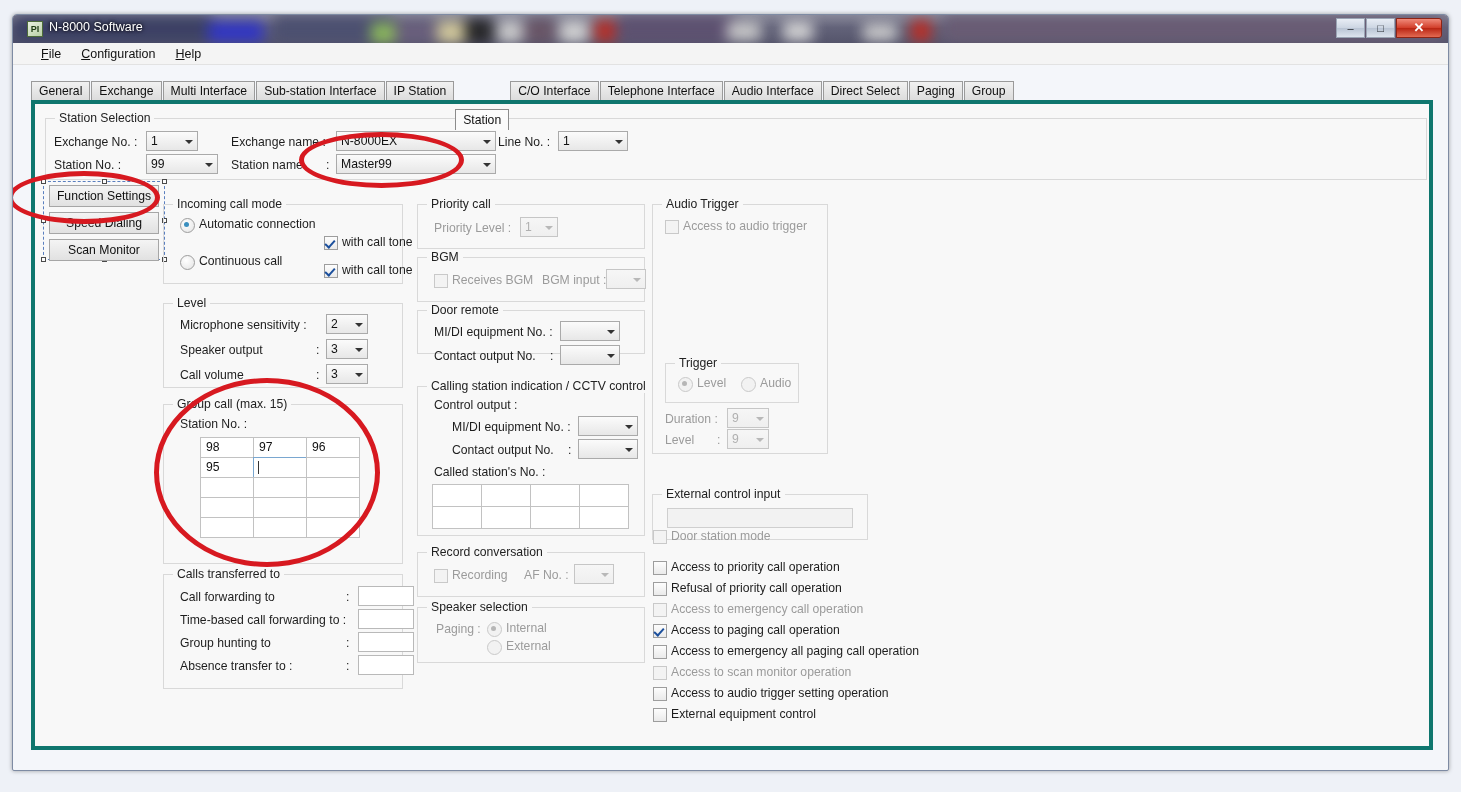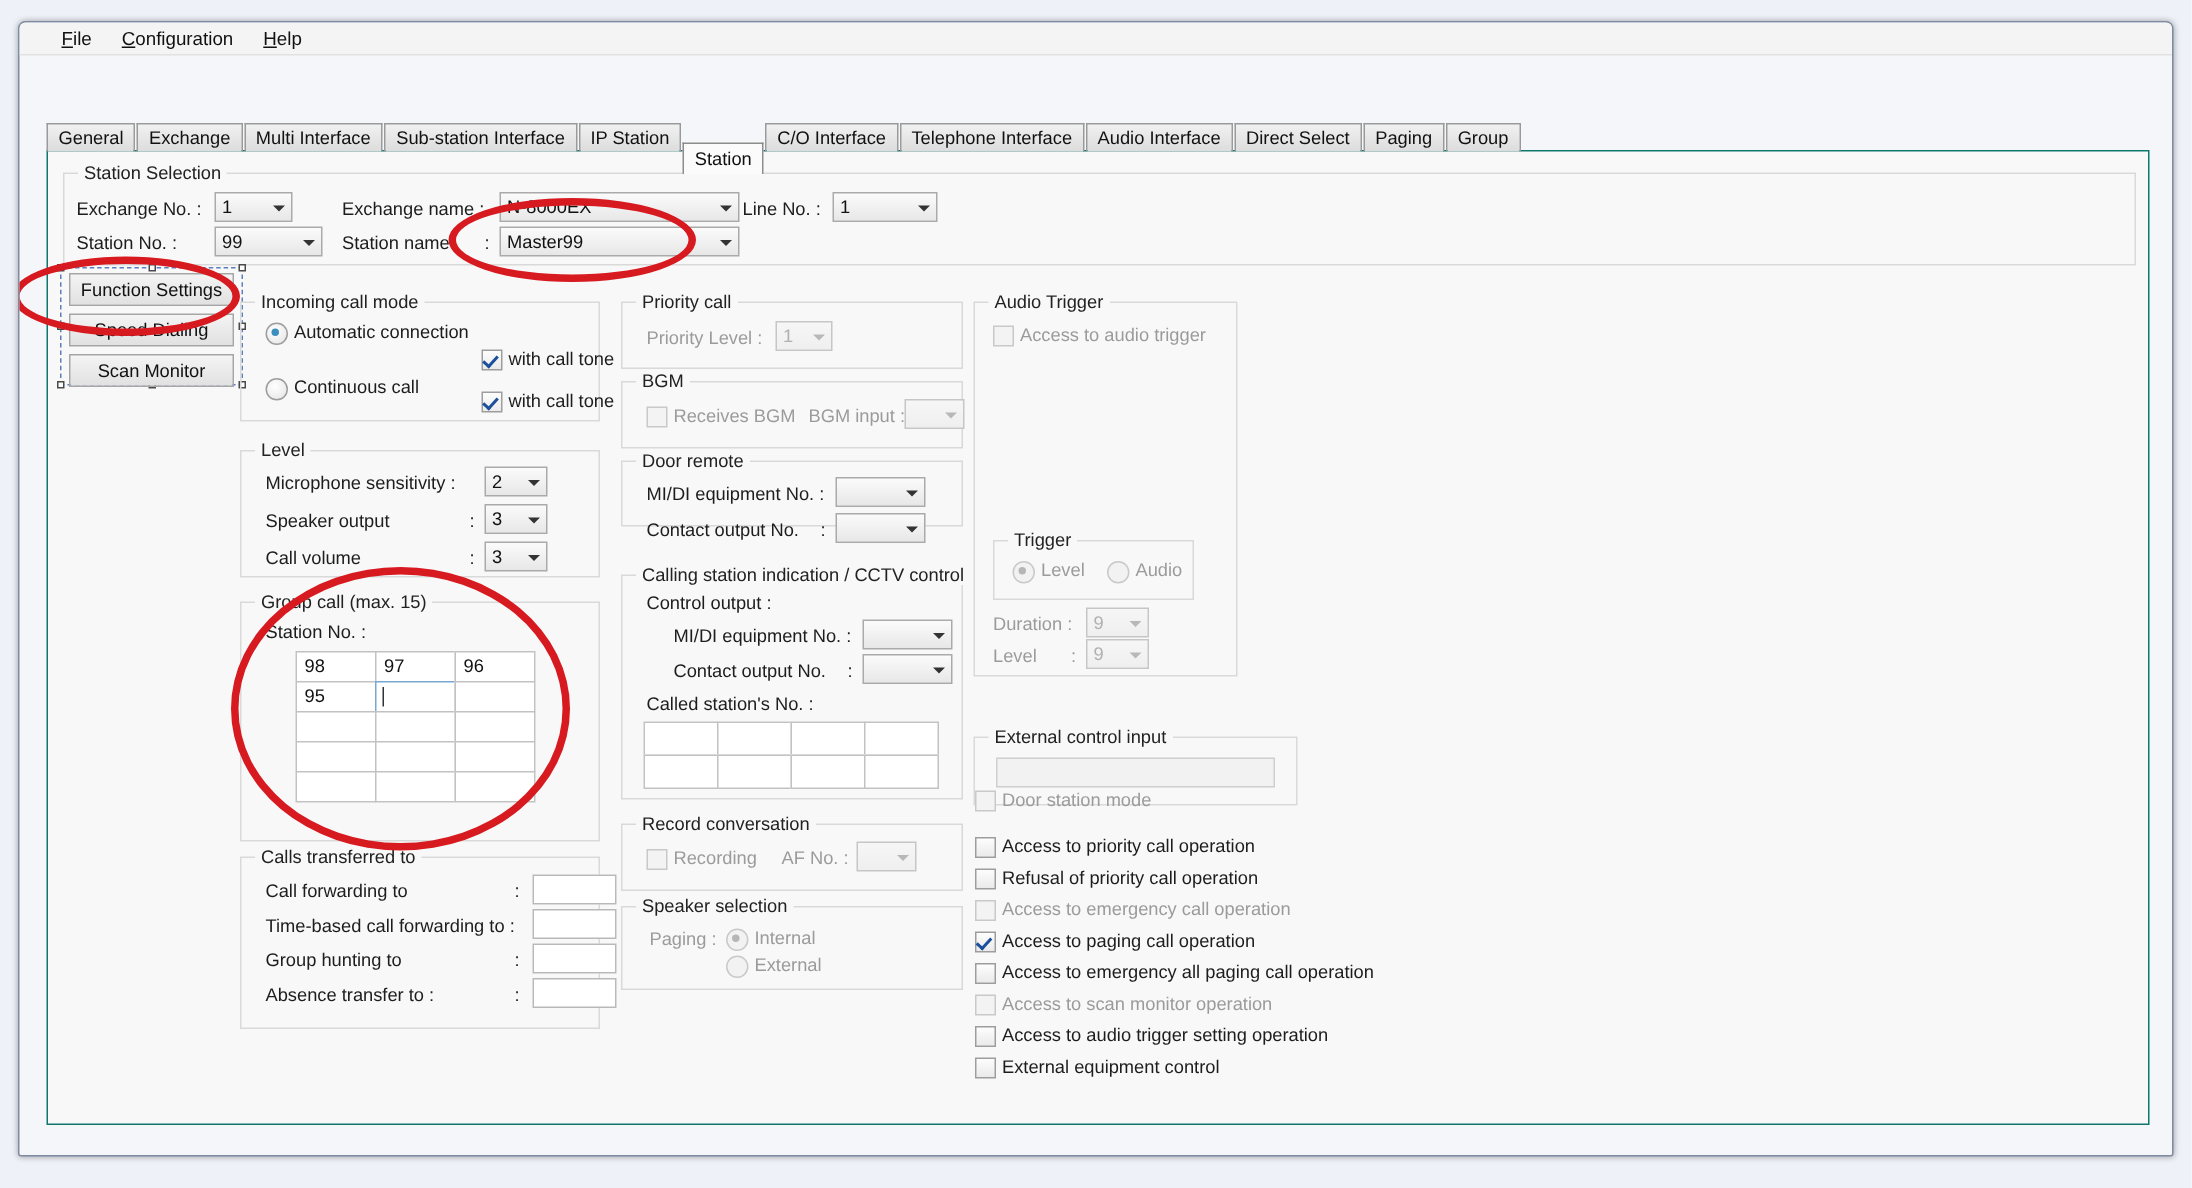--- a/index.html
+++ b/index.html
@@ -78,21 +78,21 @@
     display: flex; align-items: center;
     padding-left: 18px;
     font-size: 12.5px; color: #111;
   }
   #menubar .mi { padding: 2px 10px; cursor: default; }
   #menubar .mi u { text-decoration: underline; }
 
   
   #tabstrip {
     position: absolute; left: 18px; top: 66px;
-    display: flex; align-items: center;
+    display: flex; align-items: flex-start;
     height: 20px; z-index: 5;
     font-size: 12.2px;
   }
   .tab {
     height: 19px;
     padding: 0 7px;
     line-height: 18px;
     background: linear-gradient(180deg,#f1f1f1,#dcdcdc);
     border: 1px solid #9a9a9a;
     border-bottom: none;
@@ -109,21 +109,21 @@
     z-index: 6;
     margin-top: 28px;
   }
 
   
   #client {
     position: absolute;
     left: 18px; top: 85px;
     width: 1402px; height: 650px;
     background: #f8f8f8;
-    border: 1px solid #0f766e;
+    border: 4px solid #0f766e;
   }
 
   
   .gb { position: absolute; border: 1px solid #d9d9d9; }
   .gb > .cap {
     position: absolute; top: -8px; left: 9px;
     background: #f8f8f8; padding: 0 4px;
     font-size: 12.2px; color: #222; white-space: nowrap;
   }
 
@@ -234,20 +234,48 @@
     border-radius: 50%;
     z-index: 40;
     pointer-events: none;
   }
 </style>
 </head>
 <body>
 
 <div id="window">
 
+  <div id="titlebar">
+    <div id="glassblobs">
+        <i style="left: 0px; top: 0px; width: 200px; height: 28px; background: rgb(58, 63, 99);"></i>
+        <i style="left: 195px; top: 6px; width: 56px; height: 22px; background: rgb(47, 52, 200);"></i>
+        <i style="left: 260px; top: 0px; width: 120px; height: 28px; background: rgb(75, 79, 112);"></i>
+        <i style="left: 358px; top: 8px; width: 34px; height: 20px; background: rgb(143, 192, 90);"></i>
+        <i style="left: 382px; top: 6px; width: 40px; height: 22px; background: rgb(106, 95, 125);"></i>
+        <i style="left: 424px; top: 6px; width: 30px; height: 22px; background: rgb(217, 207, 158);"></i>
+        <i style="left: 452px; top: 4px; width: 28px; height: 24px; background: rgb(35, 35, 35);"></i>
+        <i style="left: 484px; top: 5px; width: 26px; height: 23px; background: rgb(207, 207, 207);"></i>
+        <i style="left: 512px; top: 4px; width: 30px; height: 24px; background: rgb(106, 85, 102);"></i>
+        <i style="left: 546px; top: 5px; width: 30px; height: 23px; background: rgb(214, 214, 214);"></i>
+        <i style="left: 582px; top: 5px; width: 20px; height: 22px; background: rgb(192, 42, 32);"></i>
+        <i style="left: 604px; top: 0px; width: 120px; height: 28px; background: rgb(93, 80, 112);"></i>
+        <i style="left: 714px; top: 6px; width: 34px; height: 20px; background: rgb(204, 204, 204);"></i>
+        <i style="left: 770px; top: 6px; width: 30px; height: 20px; background: rgb(216, 216, 216);"></i>
+        <i style="left: 850px; top: 8px; width: 34px; height: 18px; background: rgb(207, 207, 207);"></i>
+        <i style="left: 898px; top: 5px; width: 20px; height: 22px; background: rgb(192, 42, 32);"></i>
+        <i style="left: 930px; top: 0px; width: 500px; height: 28px; background: rgb(106, 92, 116);"></i>
+      </div>
+    <div class="tb-icon">PI</div>
+    <div class="tb-title">N-8000 Software</div>
+    <div class="tb-buttons">
+      <div class="tb-btn">–</div>
+      <div class="tb-btn">□</div>
+      <div class="tb-btn close">✕</div>
+    </div>
+  </div>
 
   <div id="menubar">
       <div class="mi"><u>F</u>ile</div>
       <div class="mi"><u>C</u>onfiguration</div>
       <div class="mi"><u>H</u>elp</div>
     </div>
 
   <div id="tabstrip">
       <div class="tab">General</div>
       <div class="tab">Exchange</div>

